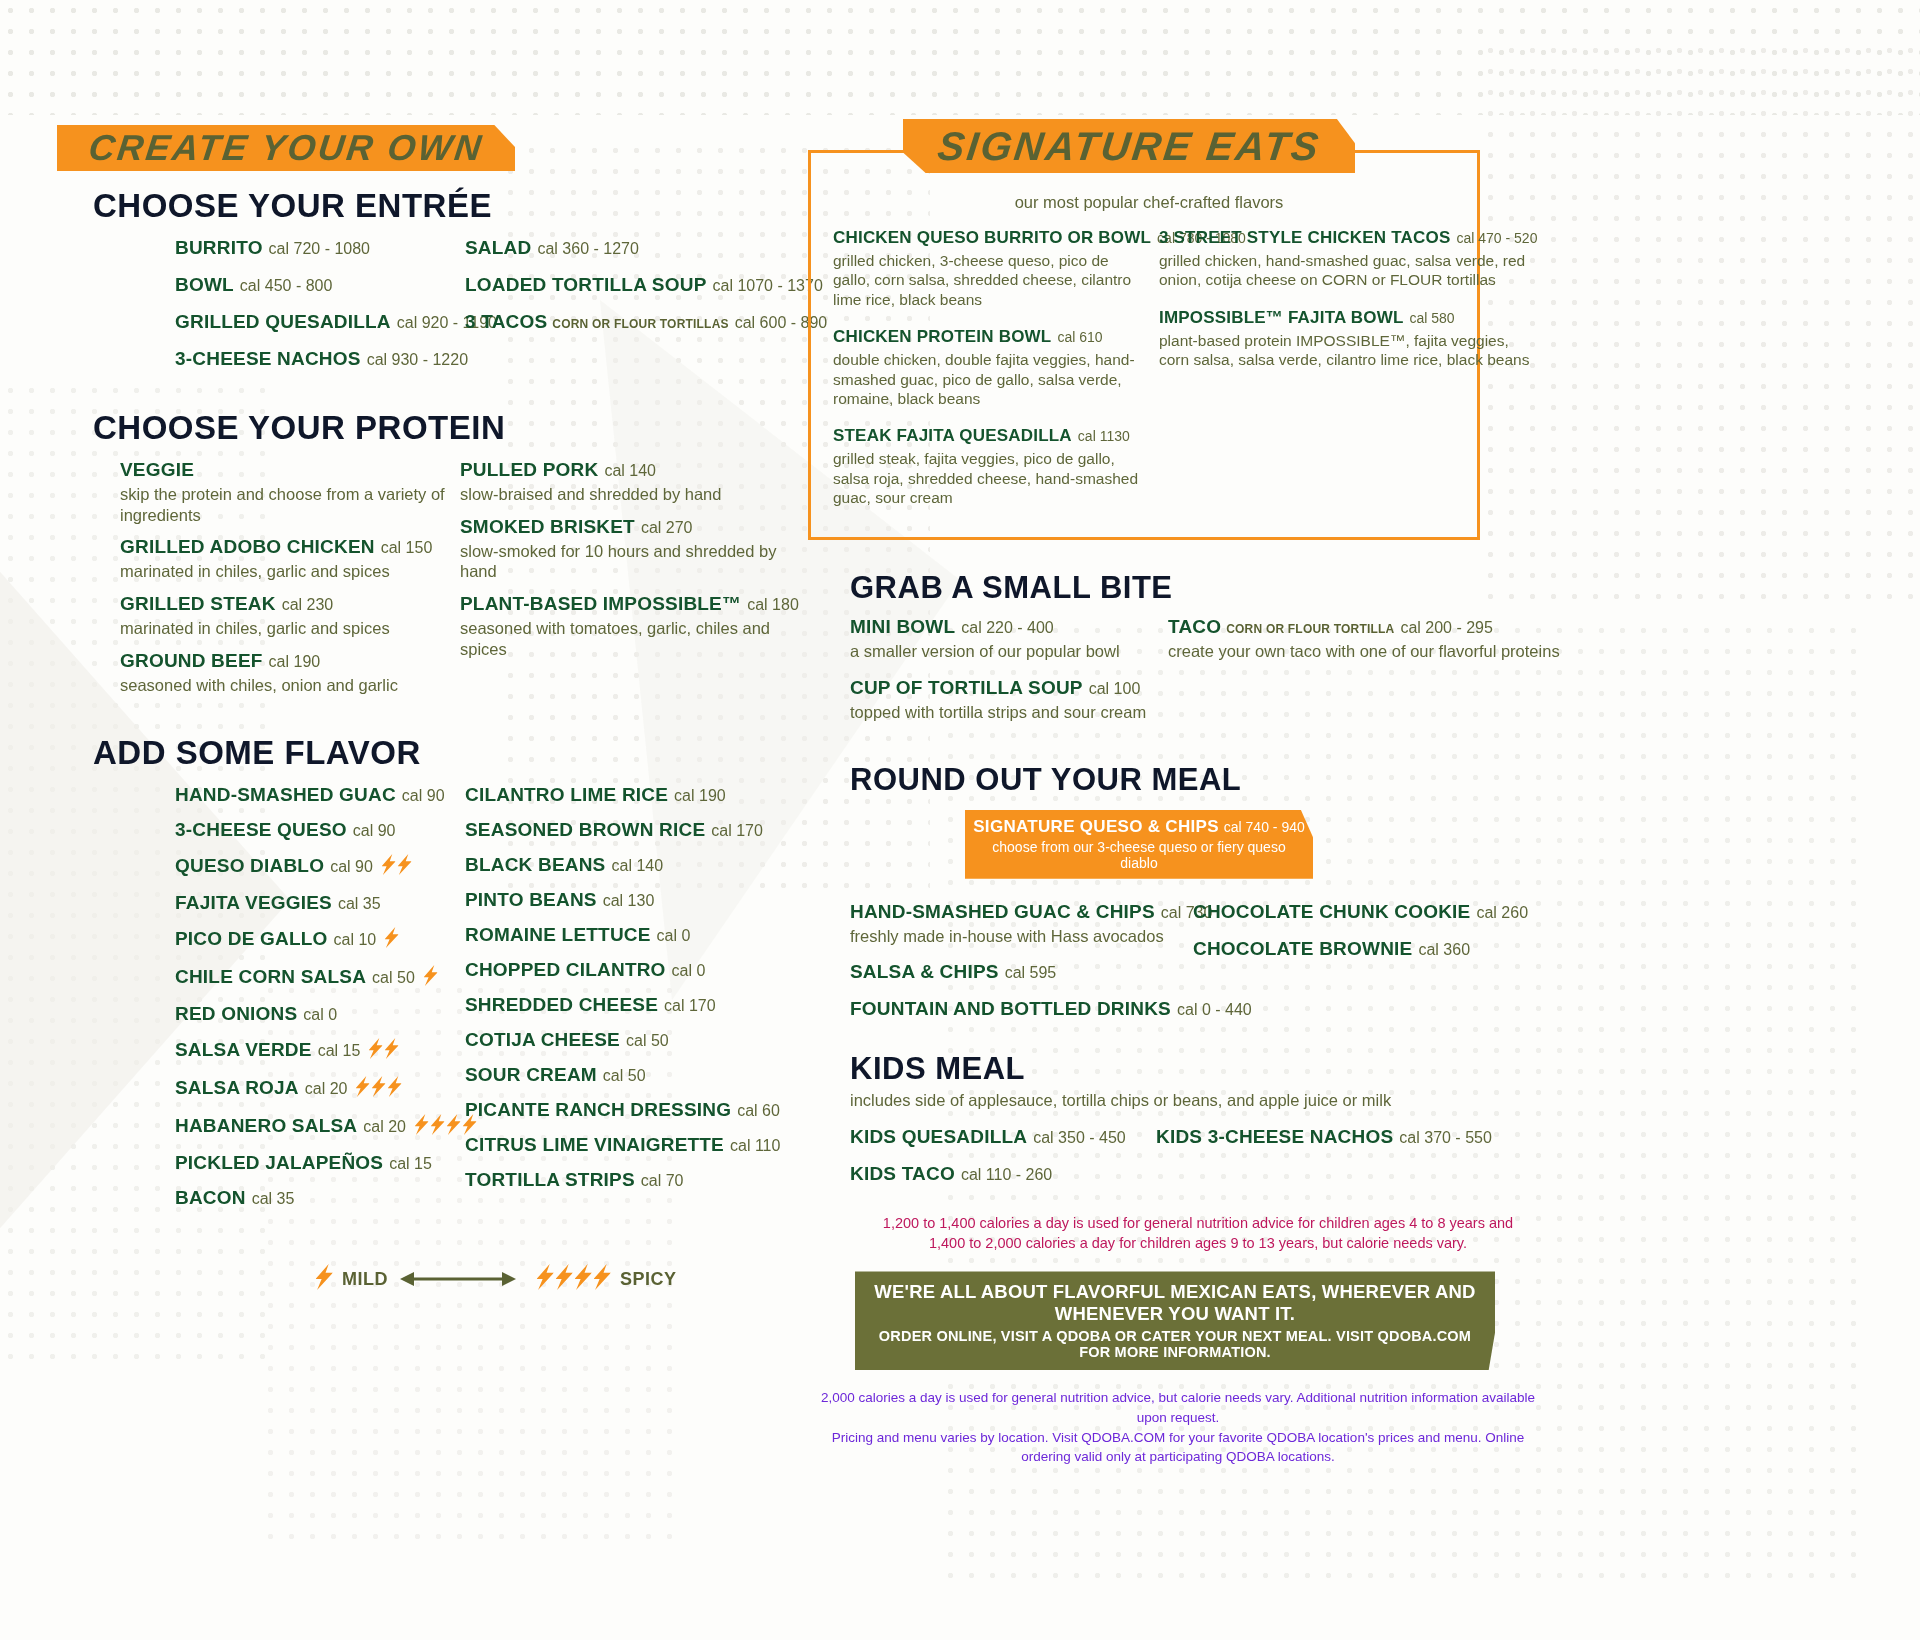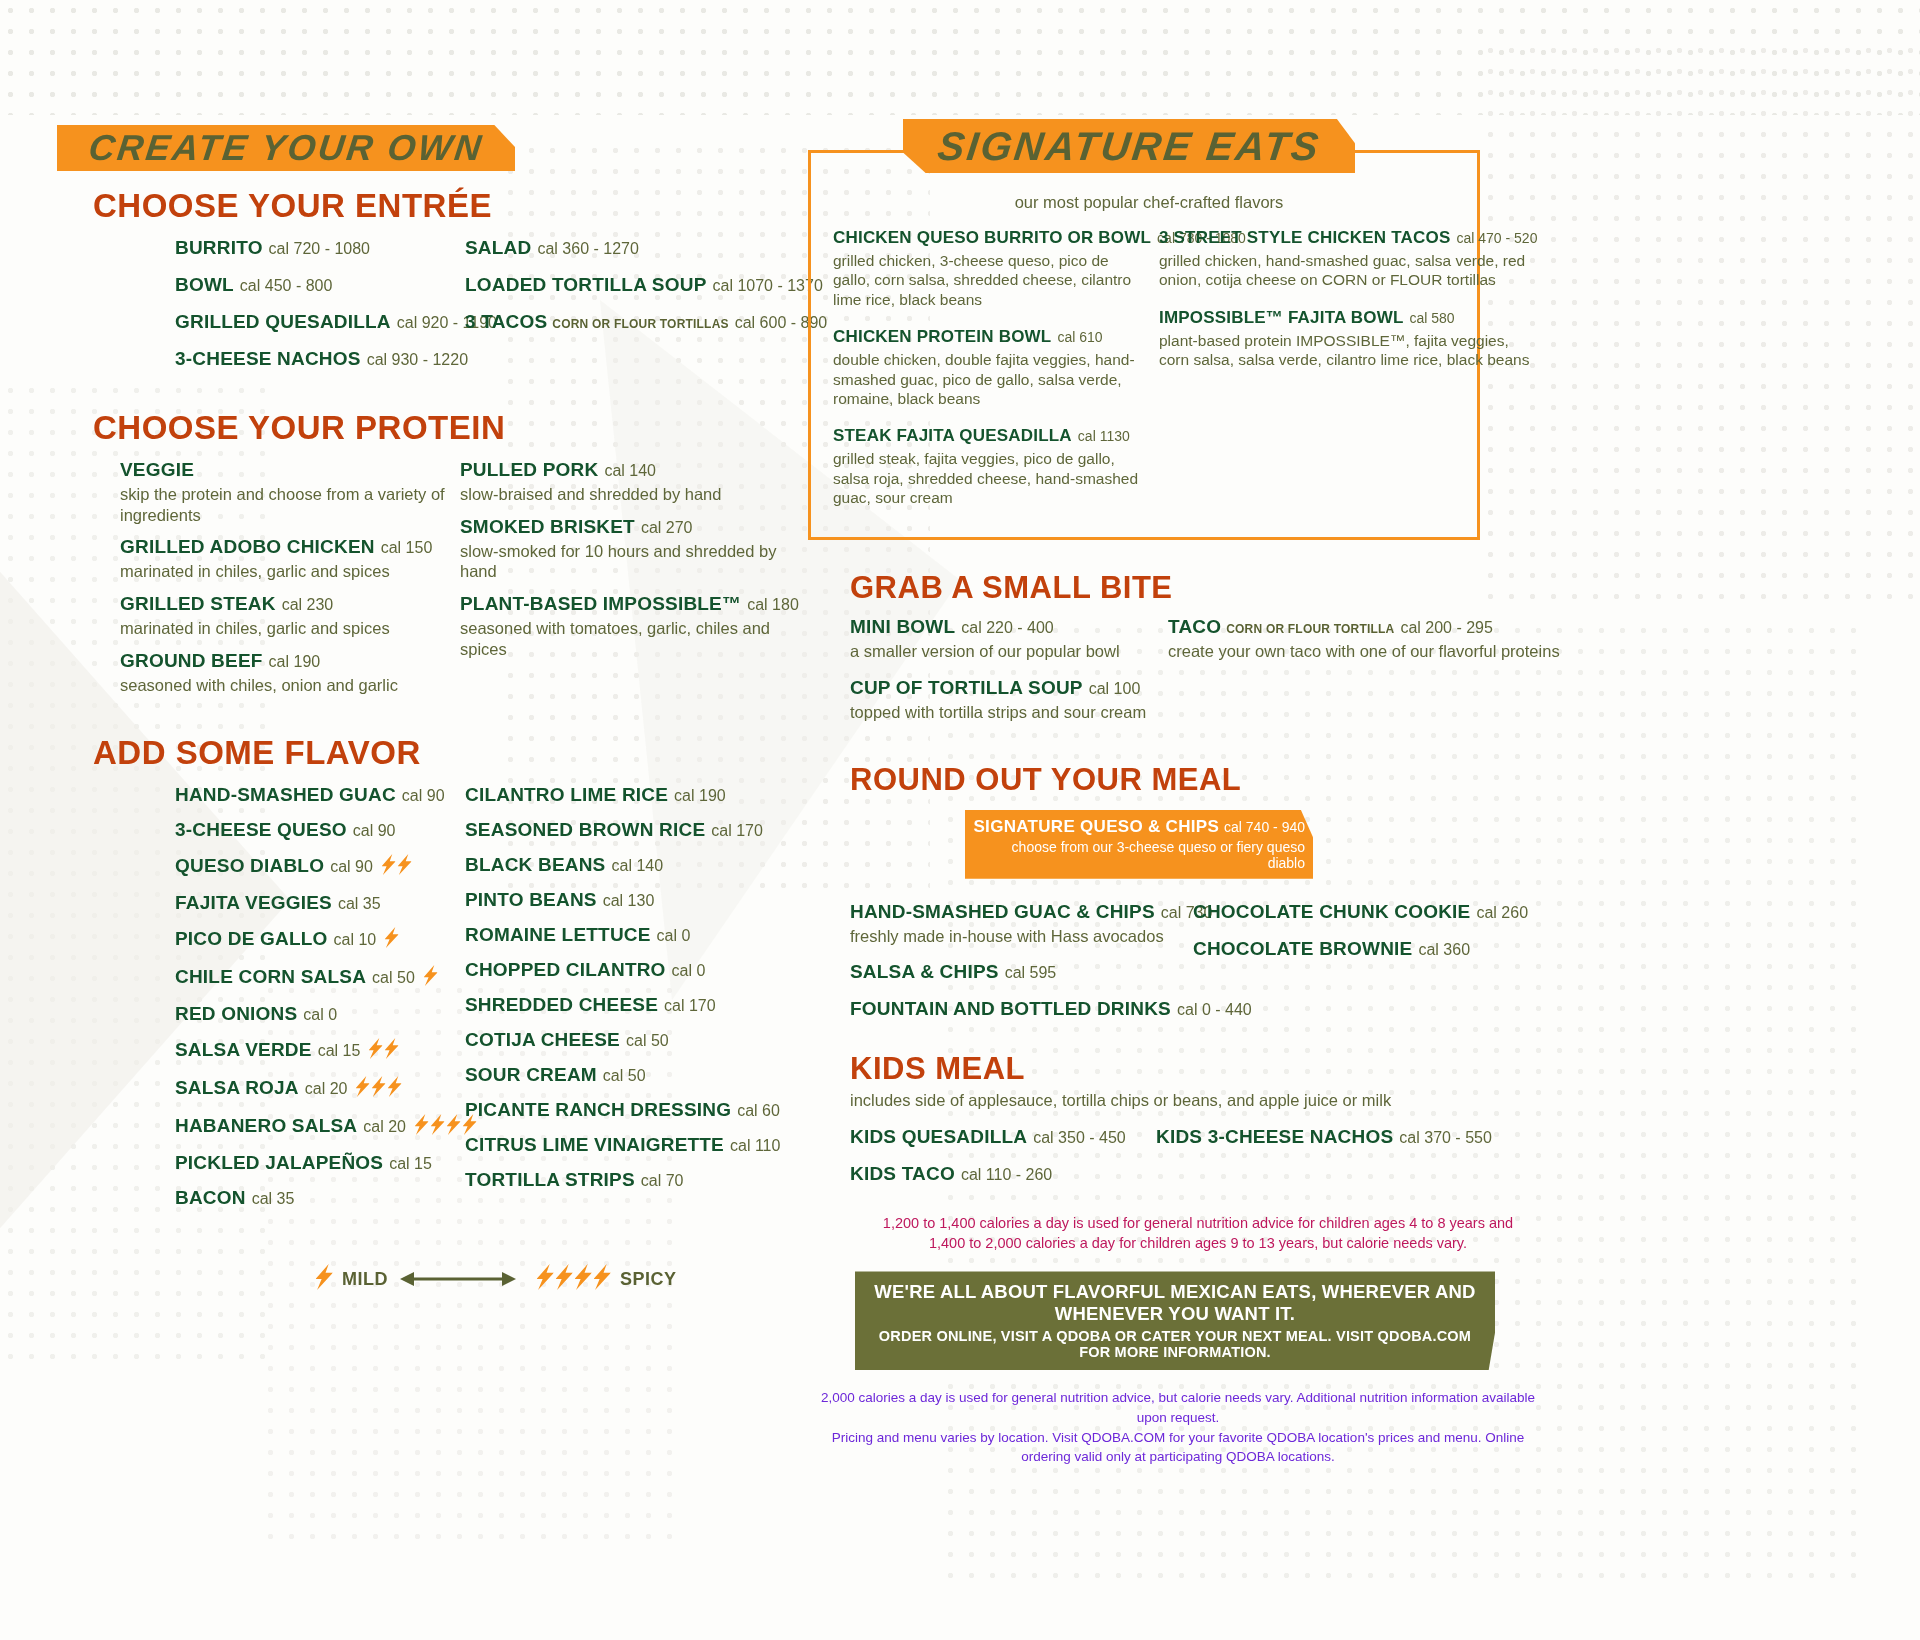--- a/index.html
+++ b/index.html
@@ -20,21 +20,21 @@
   .dots.d4{left:940px;top:620px;width:920px;height:960px;opacity:.6;}
   .dots.d5{left:1480px;top:40px;width:440px;height:560px;opacity:.7;}
   .dots.d6{left:260px;top:980px;width:420px;height:560px;opacity:.5;}
   .angle{position:absolute;pointer-events:none;z-index:0;background:#F0EFEA;}
   .angle.a1{left:-90px;top:470px;width:380px;height:860px;clip-path:polygon(0 0,100% 50%,0 100%);opacity:.6;}
   .angle.a2{left:600px;top:300px;width:360px;height:700px;clip-path:polygon(0 0,100% 40%,20% 100%);opacity:.45;}
 
   .layer{position:absolute;z-index:1;}
 
   
-  .sec-head{color:#c2410c;font-weight:700;font-size:33px;letter-spacing:.5px;margin:0;}
+  .sec-head{color:#0f172a;font-weight:700;font-size:33px;letter-spacing:.5px;margin:0;}
   .nm{font-weight:700;font-size:19px;color:#14532d;letter-spacing:.2px;}
   .cal{font-size:16px;color:#5E6639;font-weight:400;margin-left:6px;}
   .sub{font-size:12px;font-weight:700;color:#5A6233;margin-left:5px;letter-spacing:.2px;}
   .desc{font-size:16.5px;color:#5E6639;margin-top:3px;line-height:1.25;}
   .mi{margin-bottom:15px;}
   .mi-row{white-space:nowrap;}
   .script{font-style:italic;font-weight:700;color:#5A6233;letter-spacing:2.5px;transform:skewX(-7deg);display:inline-block;}
 
   
   .spice{display:inline-block;margin-left:6px;vertical-align:-3px;white-space:nowrap;}
@@ -72,21 +72,21 @@
   .sig-cols .nm{font-size:17px;}
   .sig-cols .cal{font-size:14px;}
   .sig-cols .desc{font-size:15.5px;}
   .sig-cols .mi{margin-bottom:18px;}
 
   .sb-head{margin:30px 0 0 42px;font-size:31px;}
   .sb-cols{display:grid;grid-template-columns:318px 1fr;margin:10px 0 0 42px;}
 
   .ro-head{margin:24px 0 0 42px;font-size:31px;}
   .ribbon-queso{margin:12px 0 0 157px;width:348px;box-sizing:border-box;background:#F6921E;color:#fff;
-    text-align:right;padding:7px 8px 8px;
+    text-align:center;padding:7px 8px 8px;
     clip-path:polygon(0 0,96.5% 0,100% 40%,100% 100%,0 100%);}
   .rq-title{font-weight:700;font-size:17px;letter-spacing:.3px;}
   .rq-cal{font-size:14px;font-weight:400;margin-left:5px;}
   .rq-desc{font-size:14px;margin-top:2px;}
   .ro-cols{display:grid;grid-template-columns:320px 1fr;margin:22px 0 0 42px;gap:23px;}
 
   .kids-head{margin:16px 0 0 42px;font-size:31px;}
   .kids-desc{margin:4px 0 0 42px;font-size:16.5px;color:#5E6639;}
   .kids-cols{display:grid;grid-template-columns:306px 1fr;margin:16px 0 0 42px;}
   .kids-note{width:640px;margin:14px 0 0 70px;text-align:center;font-size:14.5px;color:#be185d;line-height:1.35;}

